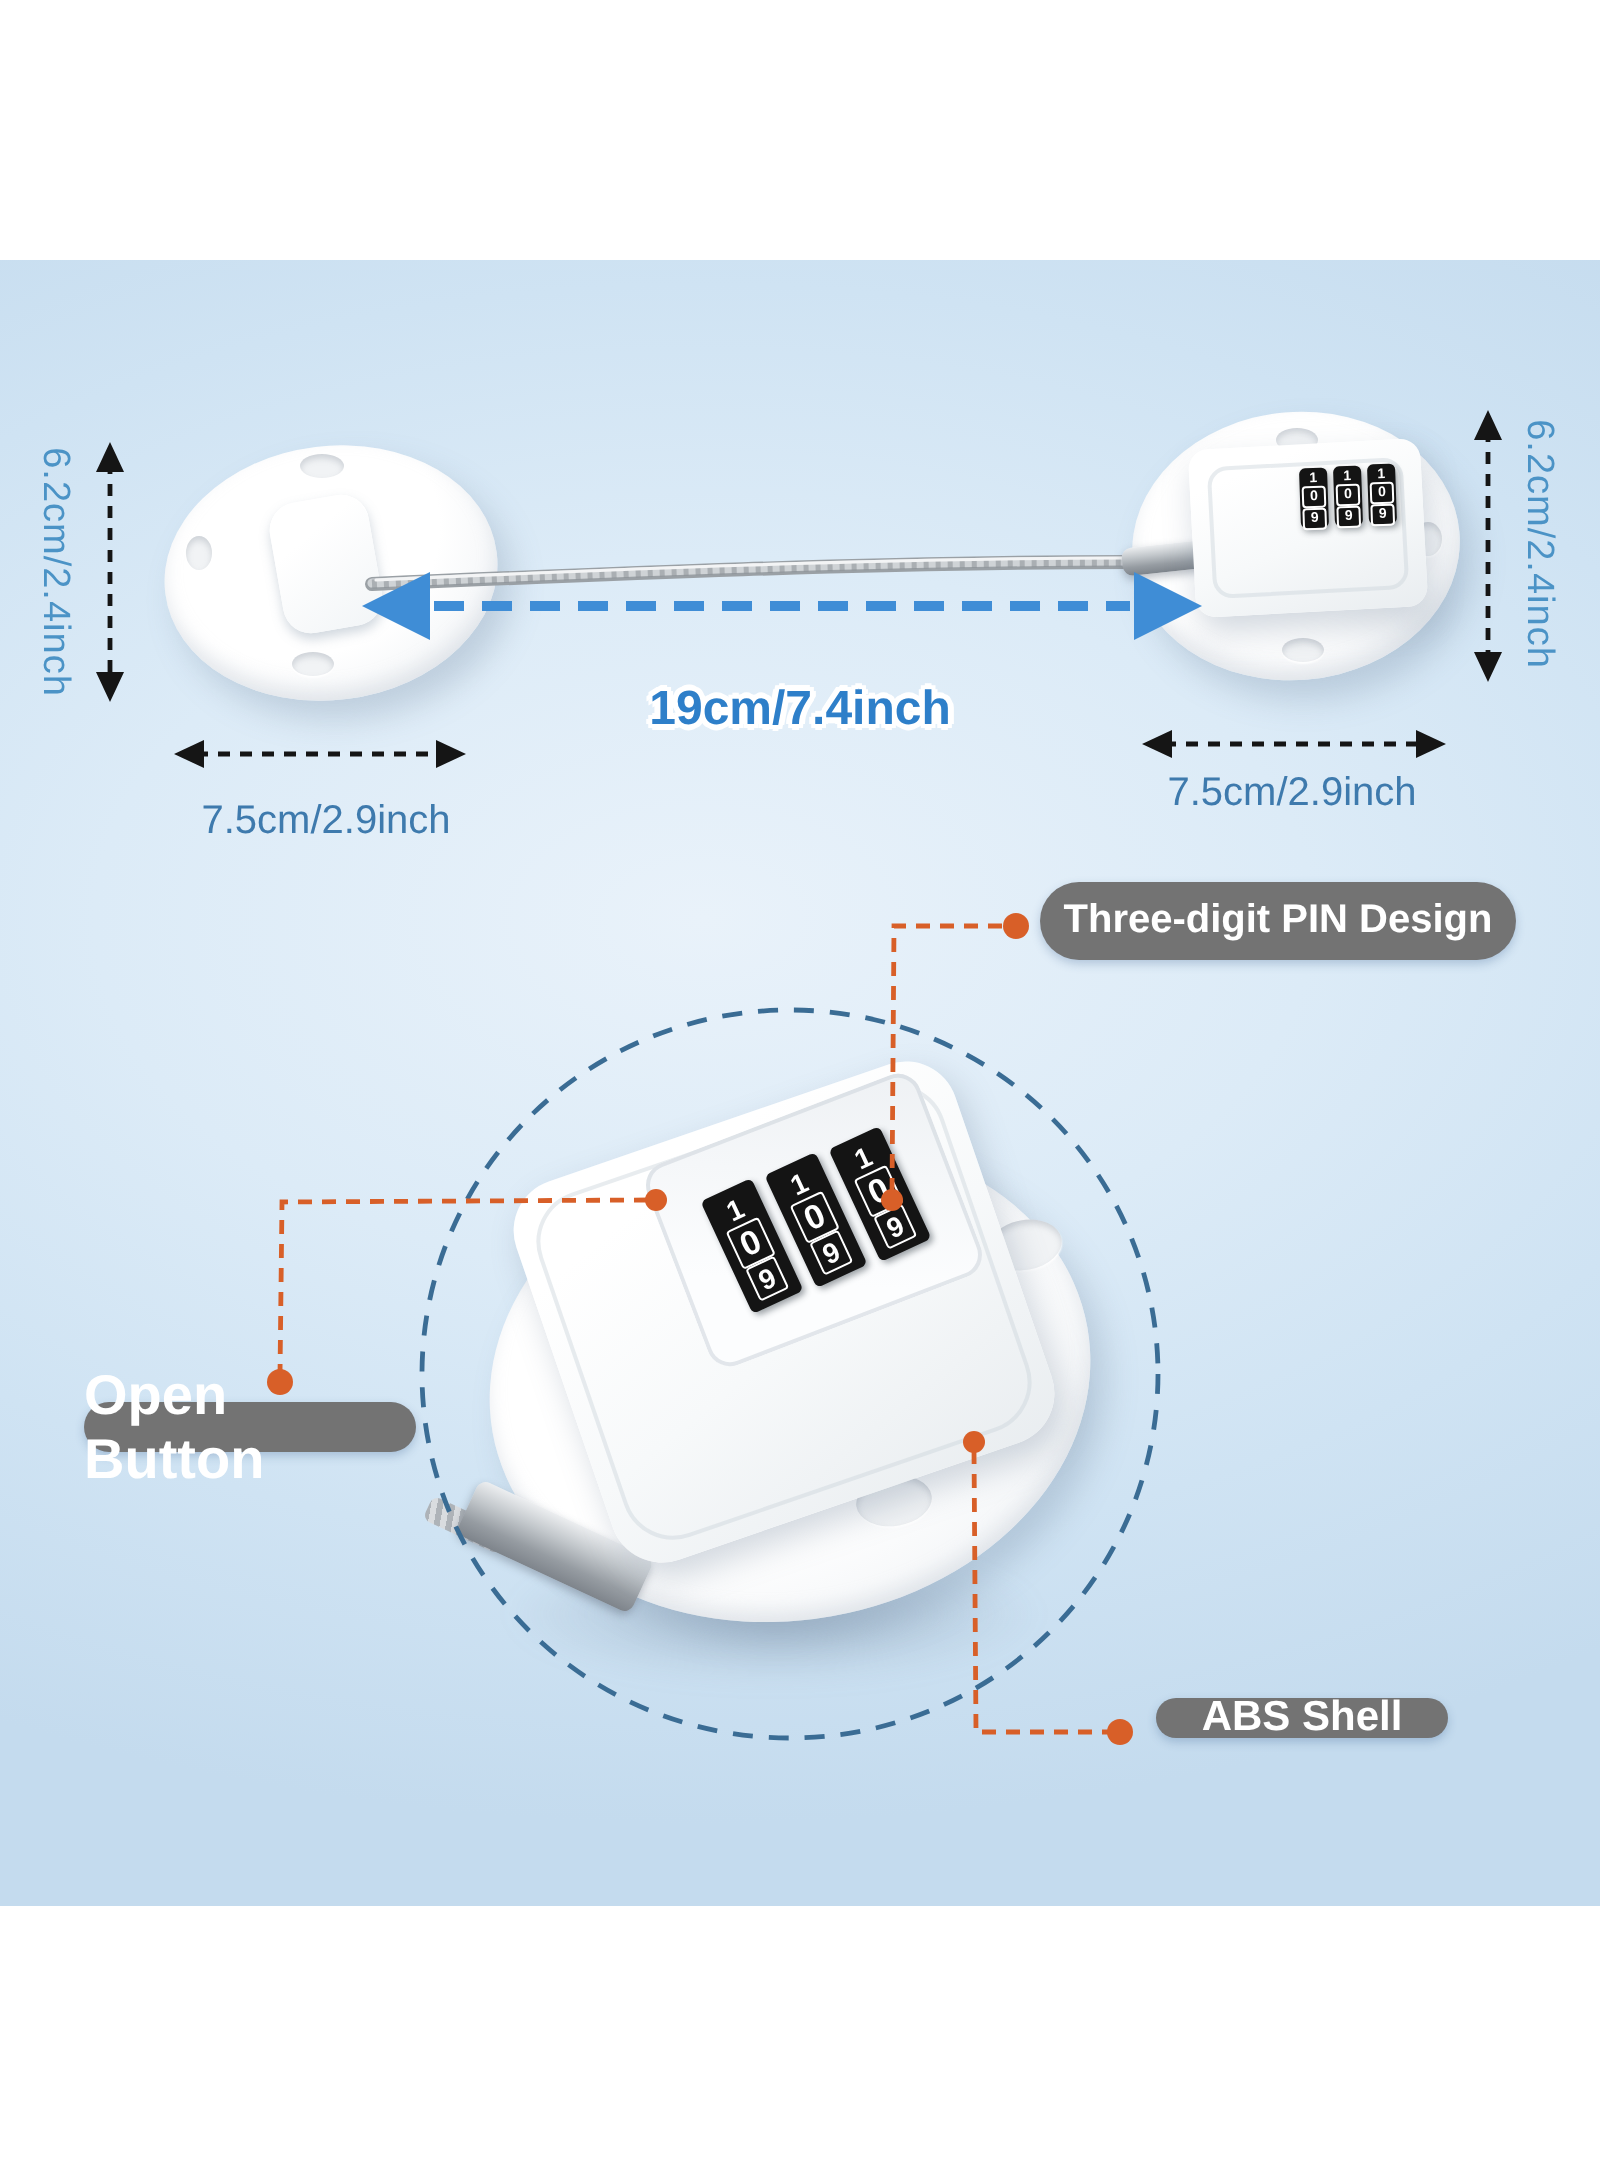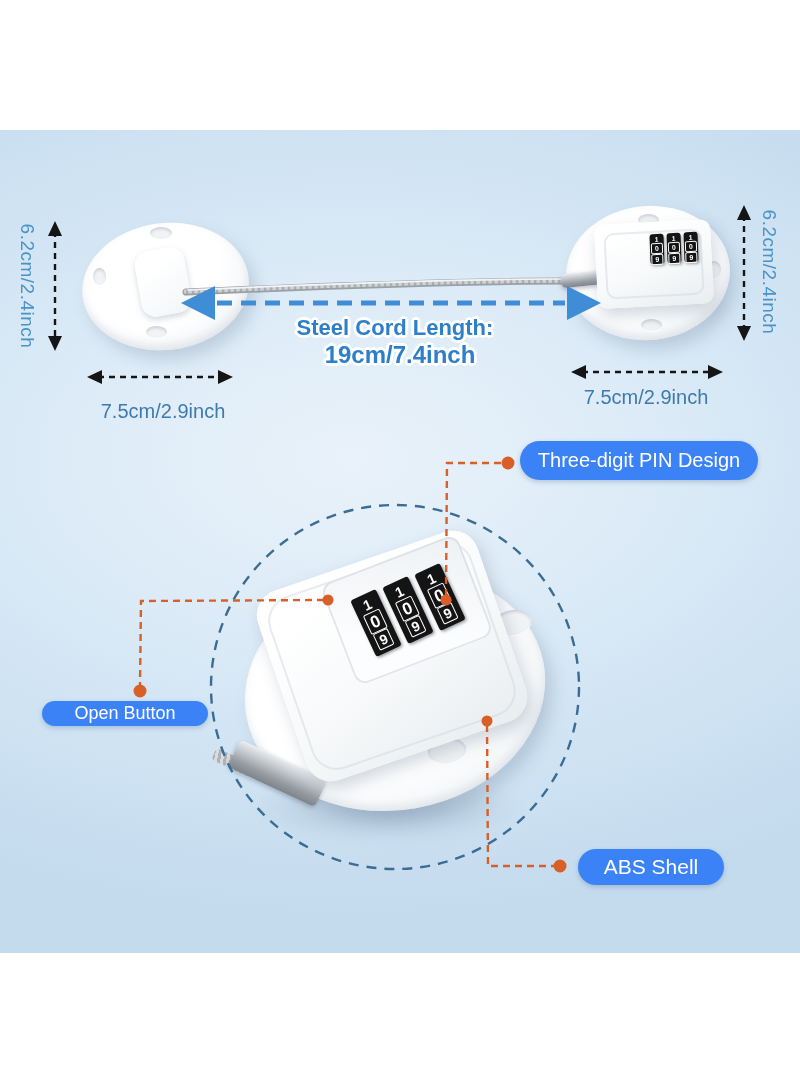--- a/index.html
+++ b/index.html
@@ -75,21 +75,21 @@
     position:absolute; white-space:nowrap; color:#3e7aad;
     font-size:20px; transform:translate(-50%,-50%);
   }
   .cord-text {
     position:absolute; white-space:nowrap; transform:translate(-50%,-50%);
     color:#2e7fc9; font-weight:bold;
     text-shadow:-2px -2px 0 #fff, 2px -2px 0 #fff, -2px 2px 0 #fff, 2px 2px 0 #fff,
                  0 -3px 0 #fff, 0 3px 0 #fff, -3px 0 0 #fff, 3px 0 0 #fff;
   }
   .pill {
-    position:absolute; background:#3b82f6; color:#ffffff; font-weight:normal;
+    position:absolute; background:#737373; color:#ffffff; font-weight:bold;
     display:flex; align-items:center; justify-content:center;
     box-shadow:0 2px 5px rgba(40,80,130,.25);
   }
   svg.overlay { position:absolute; left:0; top:0; z-index:40; }
   .z1{z-index:1}.z2{z-index:2}.z3{z-index:3}.z4{z-index:4}.z5{z-index:5}.z50{z-index:50}
 </style>
 </head>
 <body>
 
 <div id="stage">
@@ -206,19 +206,18 @@
       <circle cx="487" cy="721" r="5.5" fill="#d85f28"></circle>
       <circle cx="560" cy="866" r="6.5" fill="#d85f28"></circle>
     </g>
   </svg>
 
   <div class="dim-text z50" style="left:27px; top:286px;">6.2cm/2.4inch</div>
   <div class="dim-text z50" style="left:769px; top:272px;">6.2cm/2.4inch</div>
   <div class="dim-text-h z50" style="left:163px; top:411px;">7.5cm/2.9inch</div>
   <div class="dim-text-h z50" style="left:646px; top:397px;">7.5cm/2.9inch</div>
 
-  <div class="cord-text z50" style="left:395px; top:328px; font-size:22px;">Steel Cord Length:</div>
   <div class="cord-text z50" style="left:400px; top:355px; font-size:24px;">19cm/7.4inch</div>
 
   <div class="pill z50" style="left:520px; top:441px; width:238px; height:39px; border-radius:20px; font-size:20px;">Three-digit PIN Design</div>
-  <div class="pill z50" style="left:42px; top:701px; width:166px; height:25px; border-radius:21px; font-size:18px;">Open Button</div>
-  <div class="pill z50" style="left:578px; top:849px; width:146px; height:36px; border-radius:18px; font-size:21px;">ABS Shell</div>
+  <div class="pill z50" style="left:42px; top:701px; width:166px; height:25px; border-radius:21px; font-size:28px;">Open Button</div>
+  <div class="pill z50" style="left:578px; top:849px; width:146px; height:20px; border-radius:18px; font-size:21px;">ABS Shell</div>
 </div>
 
 </body></html>

